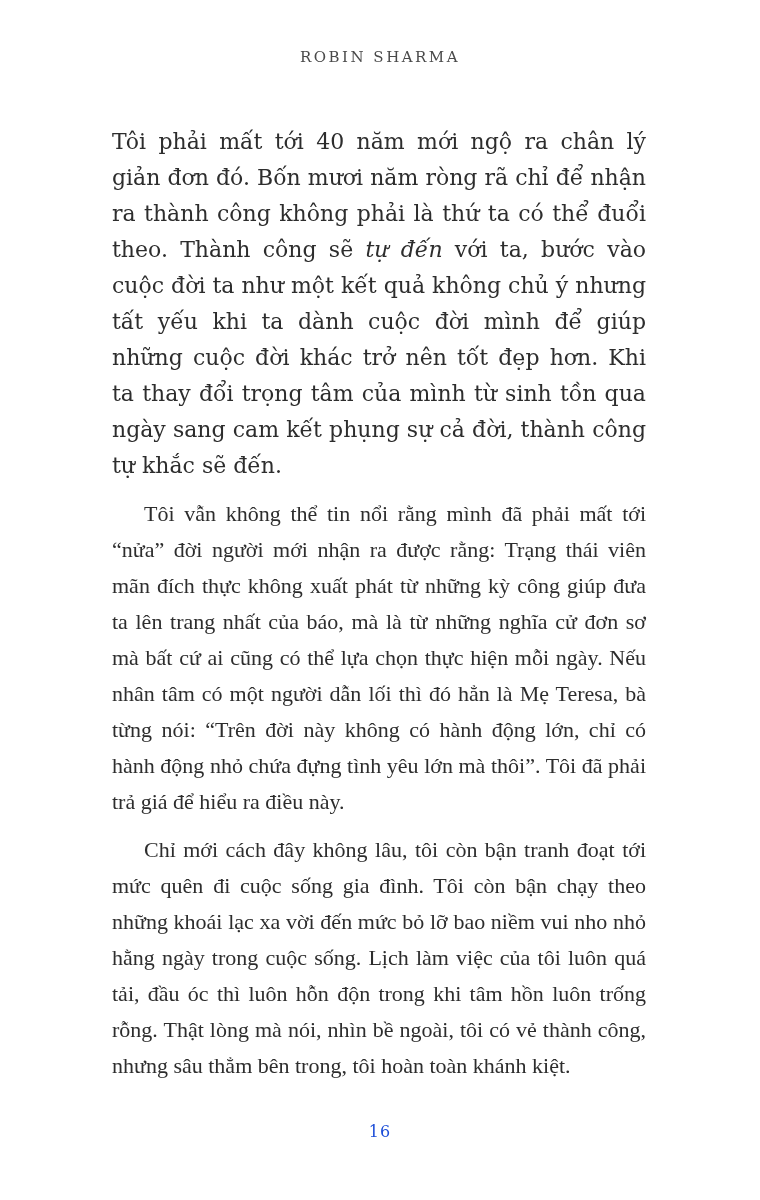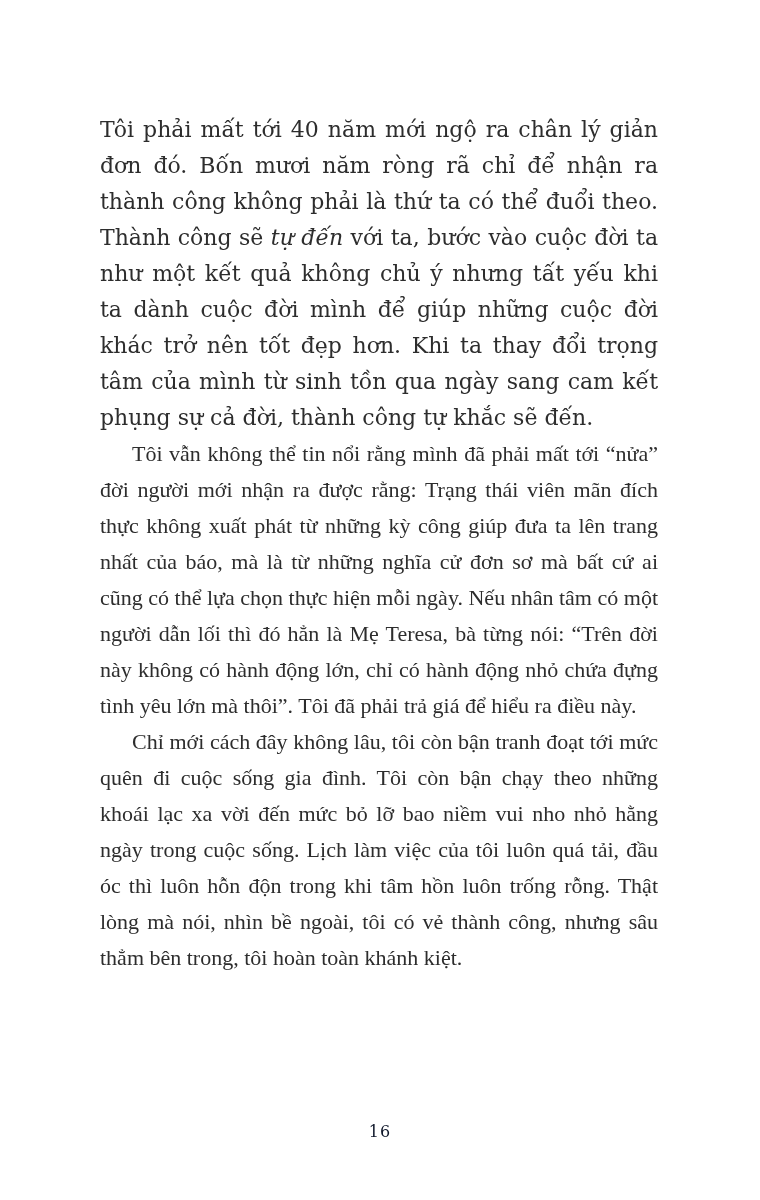--- a/index.html
+++ b/index.html
@@ -35,46 +35,47 @@
     position: absolute;
     top: 112px;
     left: 100px;
     width: 558px;
     font-size: 22px;
     line-height: 36px;
     text-align: justify;
     color: #2d2d2d;
   }
   .para {
-    margin: 0;
+    margin: 12px;
     padding: 0;
   }
   .para.indent {
     text-indent: 32px;
     font-family: Liberation Serif, serif;
   }
   .italic-seg {
     font-style: italic;
   }
   .folio {
     position: absolute;
     top: 1122px;
     left: 0;
     width: 100%;
     text-align: center;
     font-size: 16px;
-    color: #0f172a;
+    color: #1d4ed8;
     letter-spacing: 1px;
   }
 </style>
 </head>
 <body>
 
 <div class="page">
 
+  <div class="running-head">ROBIN SHARMA</div>
 
   <div class="body-text">
 
     <p class="para no-indent"><span>Tôi phải mất tới 40 năm mới ngộ ra chân lý giản đơn đó. Bốn mươi năm ròng rã chỉ để nhận ra thành công không phải là thứ ta có thể đuổi theo. Thành công sẽ </span><em class="italic-seg">tự đến</em><span> với ta, bước vào cuộc đời ta như một kết quả không chủ ý nhưng tất yếu khi ta dành cuộc đời mình để giúp những cuộc đời khác trở nên tốt đẹp hơn. Khi ta thay đổi trọng tâm của mình từ sinh tồn qua ngày sang cam kết phụng sự cả đời, thành công tự khắc sẽ đến.</span></p>
 
     <p class="para indent"><span>Tôi vẫn không thể tin nổi rằng mình đã phải mất tới “nửa” đời người mới nhận ra được rằng: Trạng thái viên mãn đích thực không xuất phát từ những kỳ công giúp đưa ta lên trang nhất của báo, mà là từ những nghĩa cử đơn sơ mà bất cứ ai cũng có thể lựa chọn thực hiện mỗi ngày. Nếu nhân tâm có một người dẫn lối thì đó hẳn là Mẹ Teresa, bà từng nói: “Trên đời này không có hành động lớn, chỉ có hành động nhỏ chứa đựng tình yêu lớn mà thôi”. Tôi đã phải trả giá để hiểu ra điều này.</span></p>
 
     <p class="para indent"><span>Chỉ mới cách đây không lâu, tôi còn bận tranh đoạt tới mức quên đi cuộc sống gia đình. Tôi còn bận chạy theo những khoái lạc xa vời đến mức bỏ lỡ bao niềm vui nho nhỏ hằng ngày trong cuộc sống. Lịch làm việc của tôi luôn quá tải, đầu óc thì luôn hỗn độn trong khi tâm hồn luôn trống rỗng. Thật lòng mà nói, nhìn bề ngoài, tôi có vẻ thành công, nhưng sâu thẳm bên trong, tôi hoàn toàn khánh kiệt.</span></p>
 
   </div>

